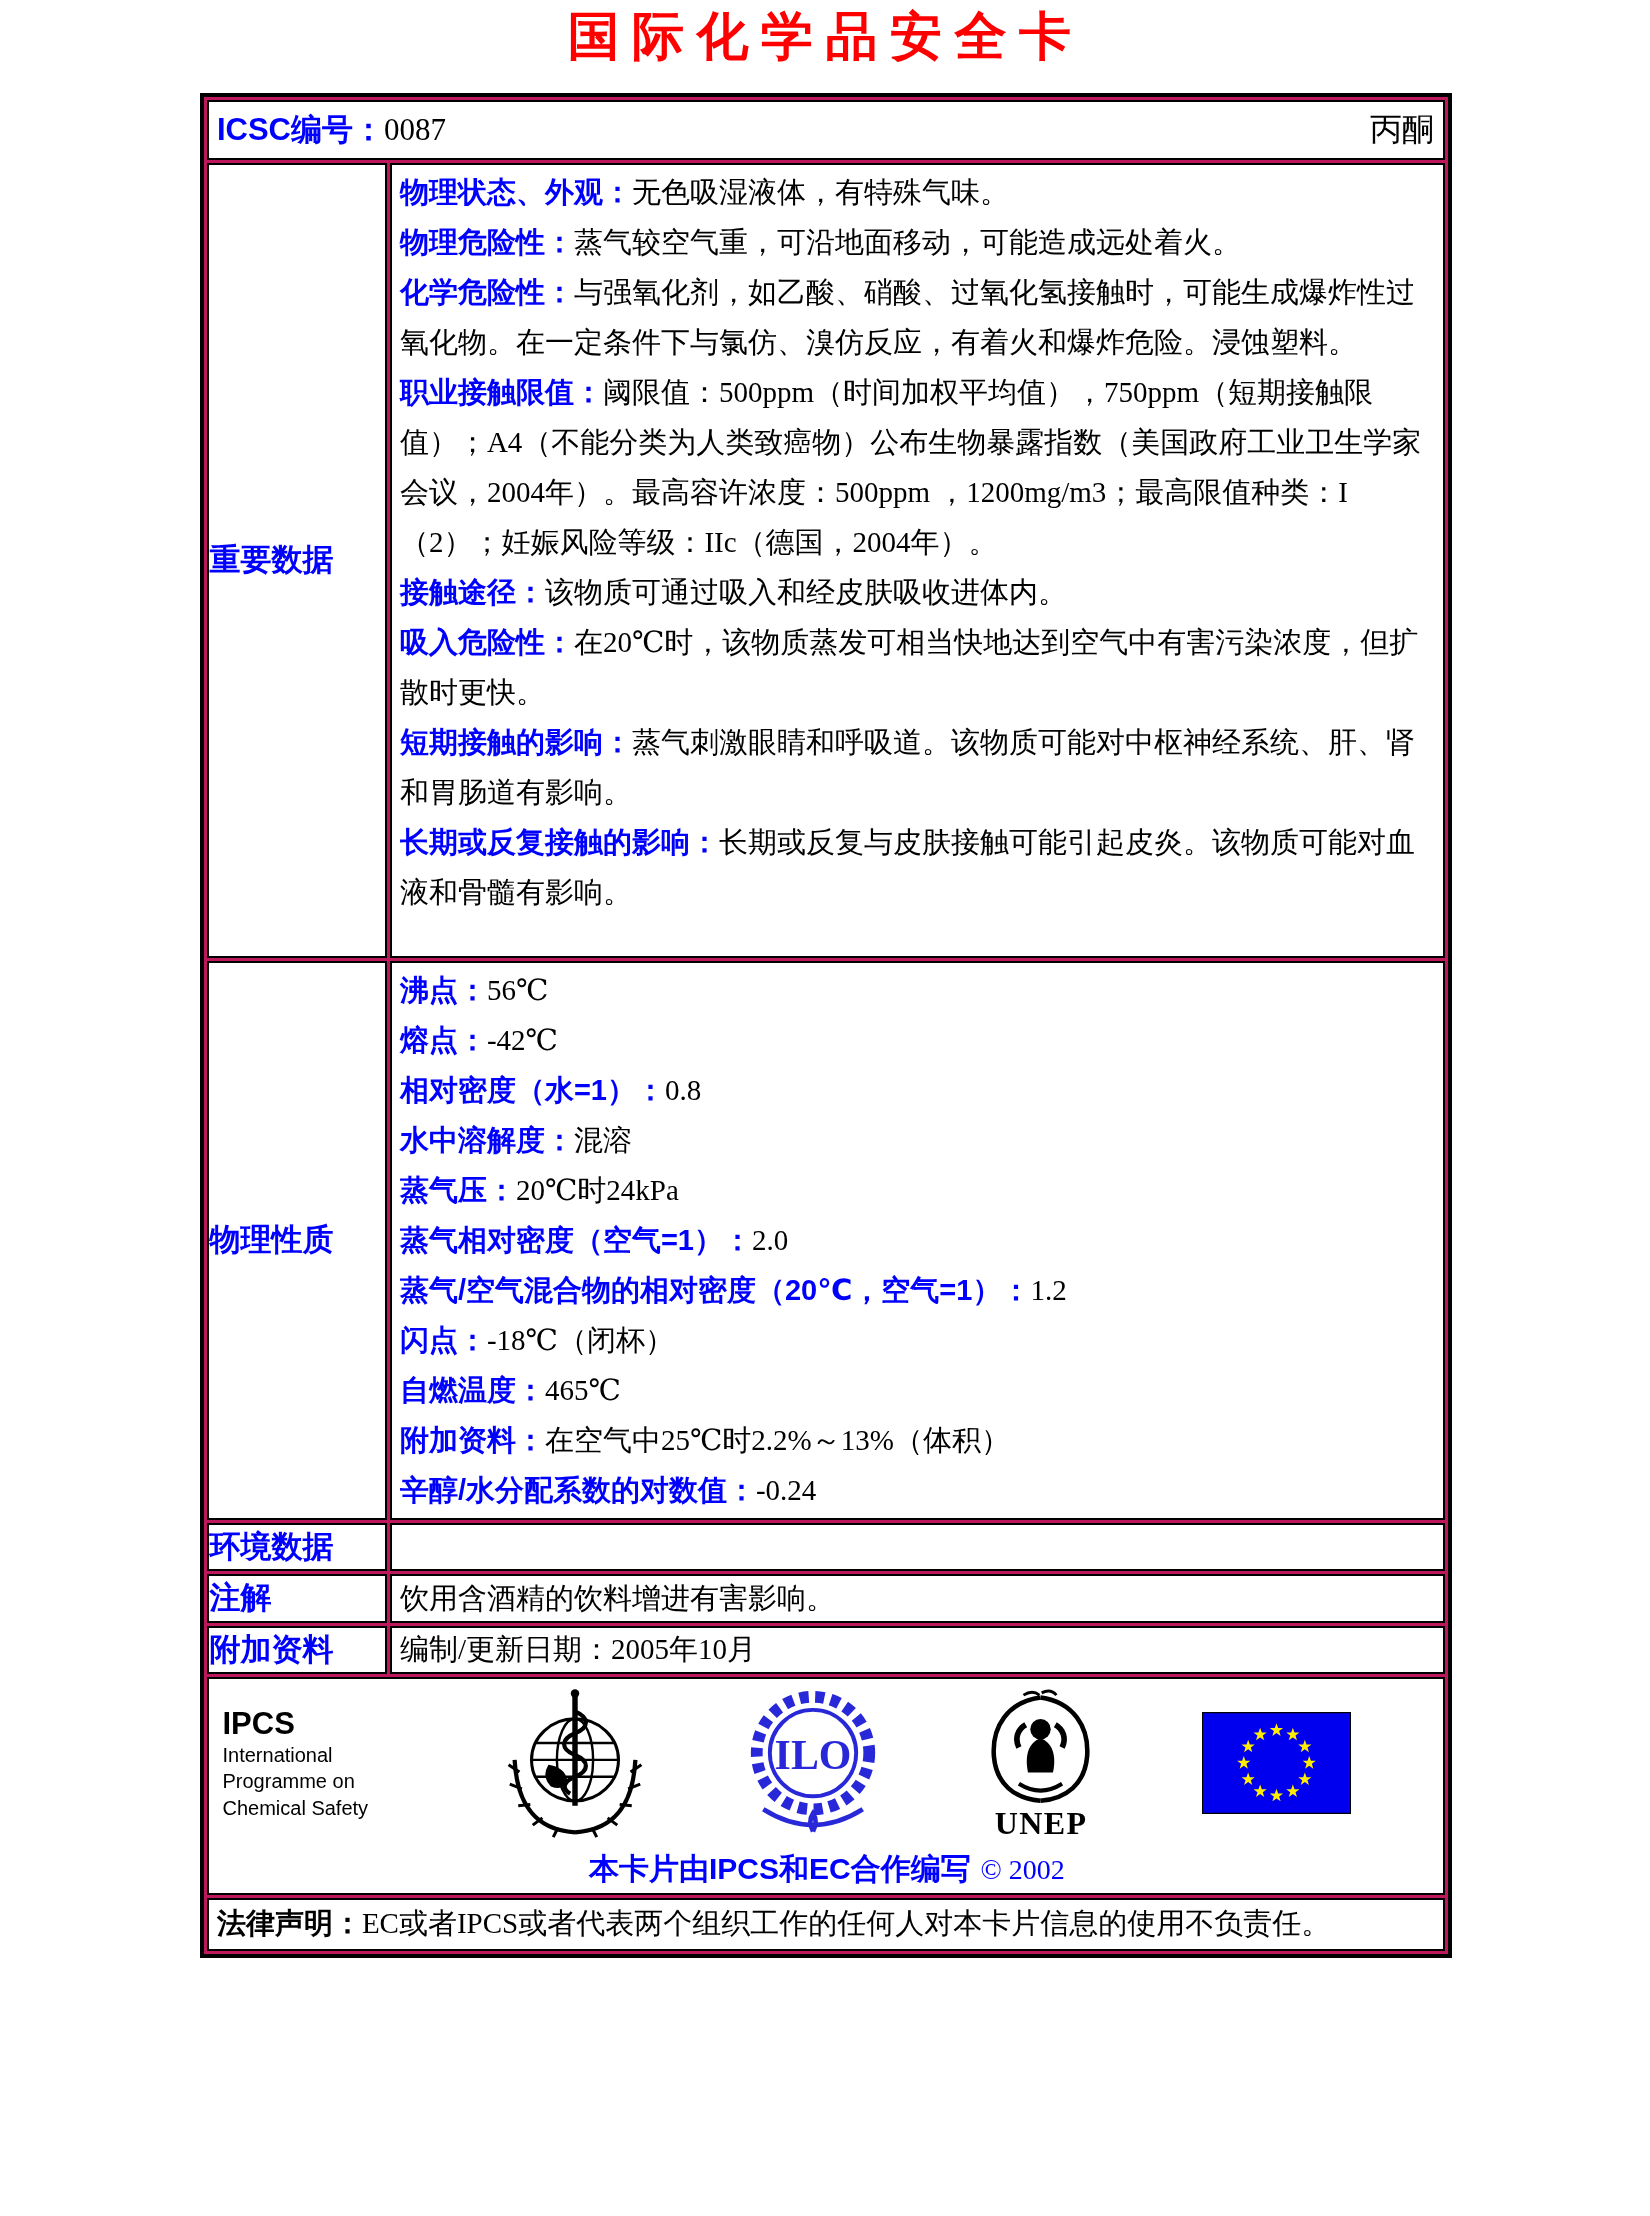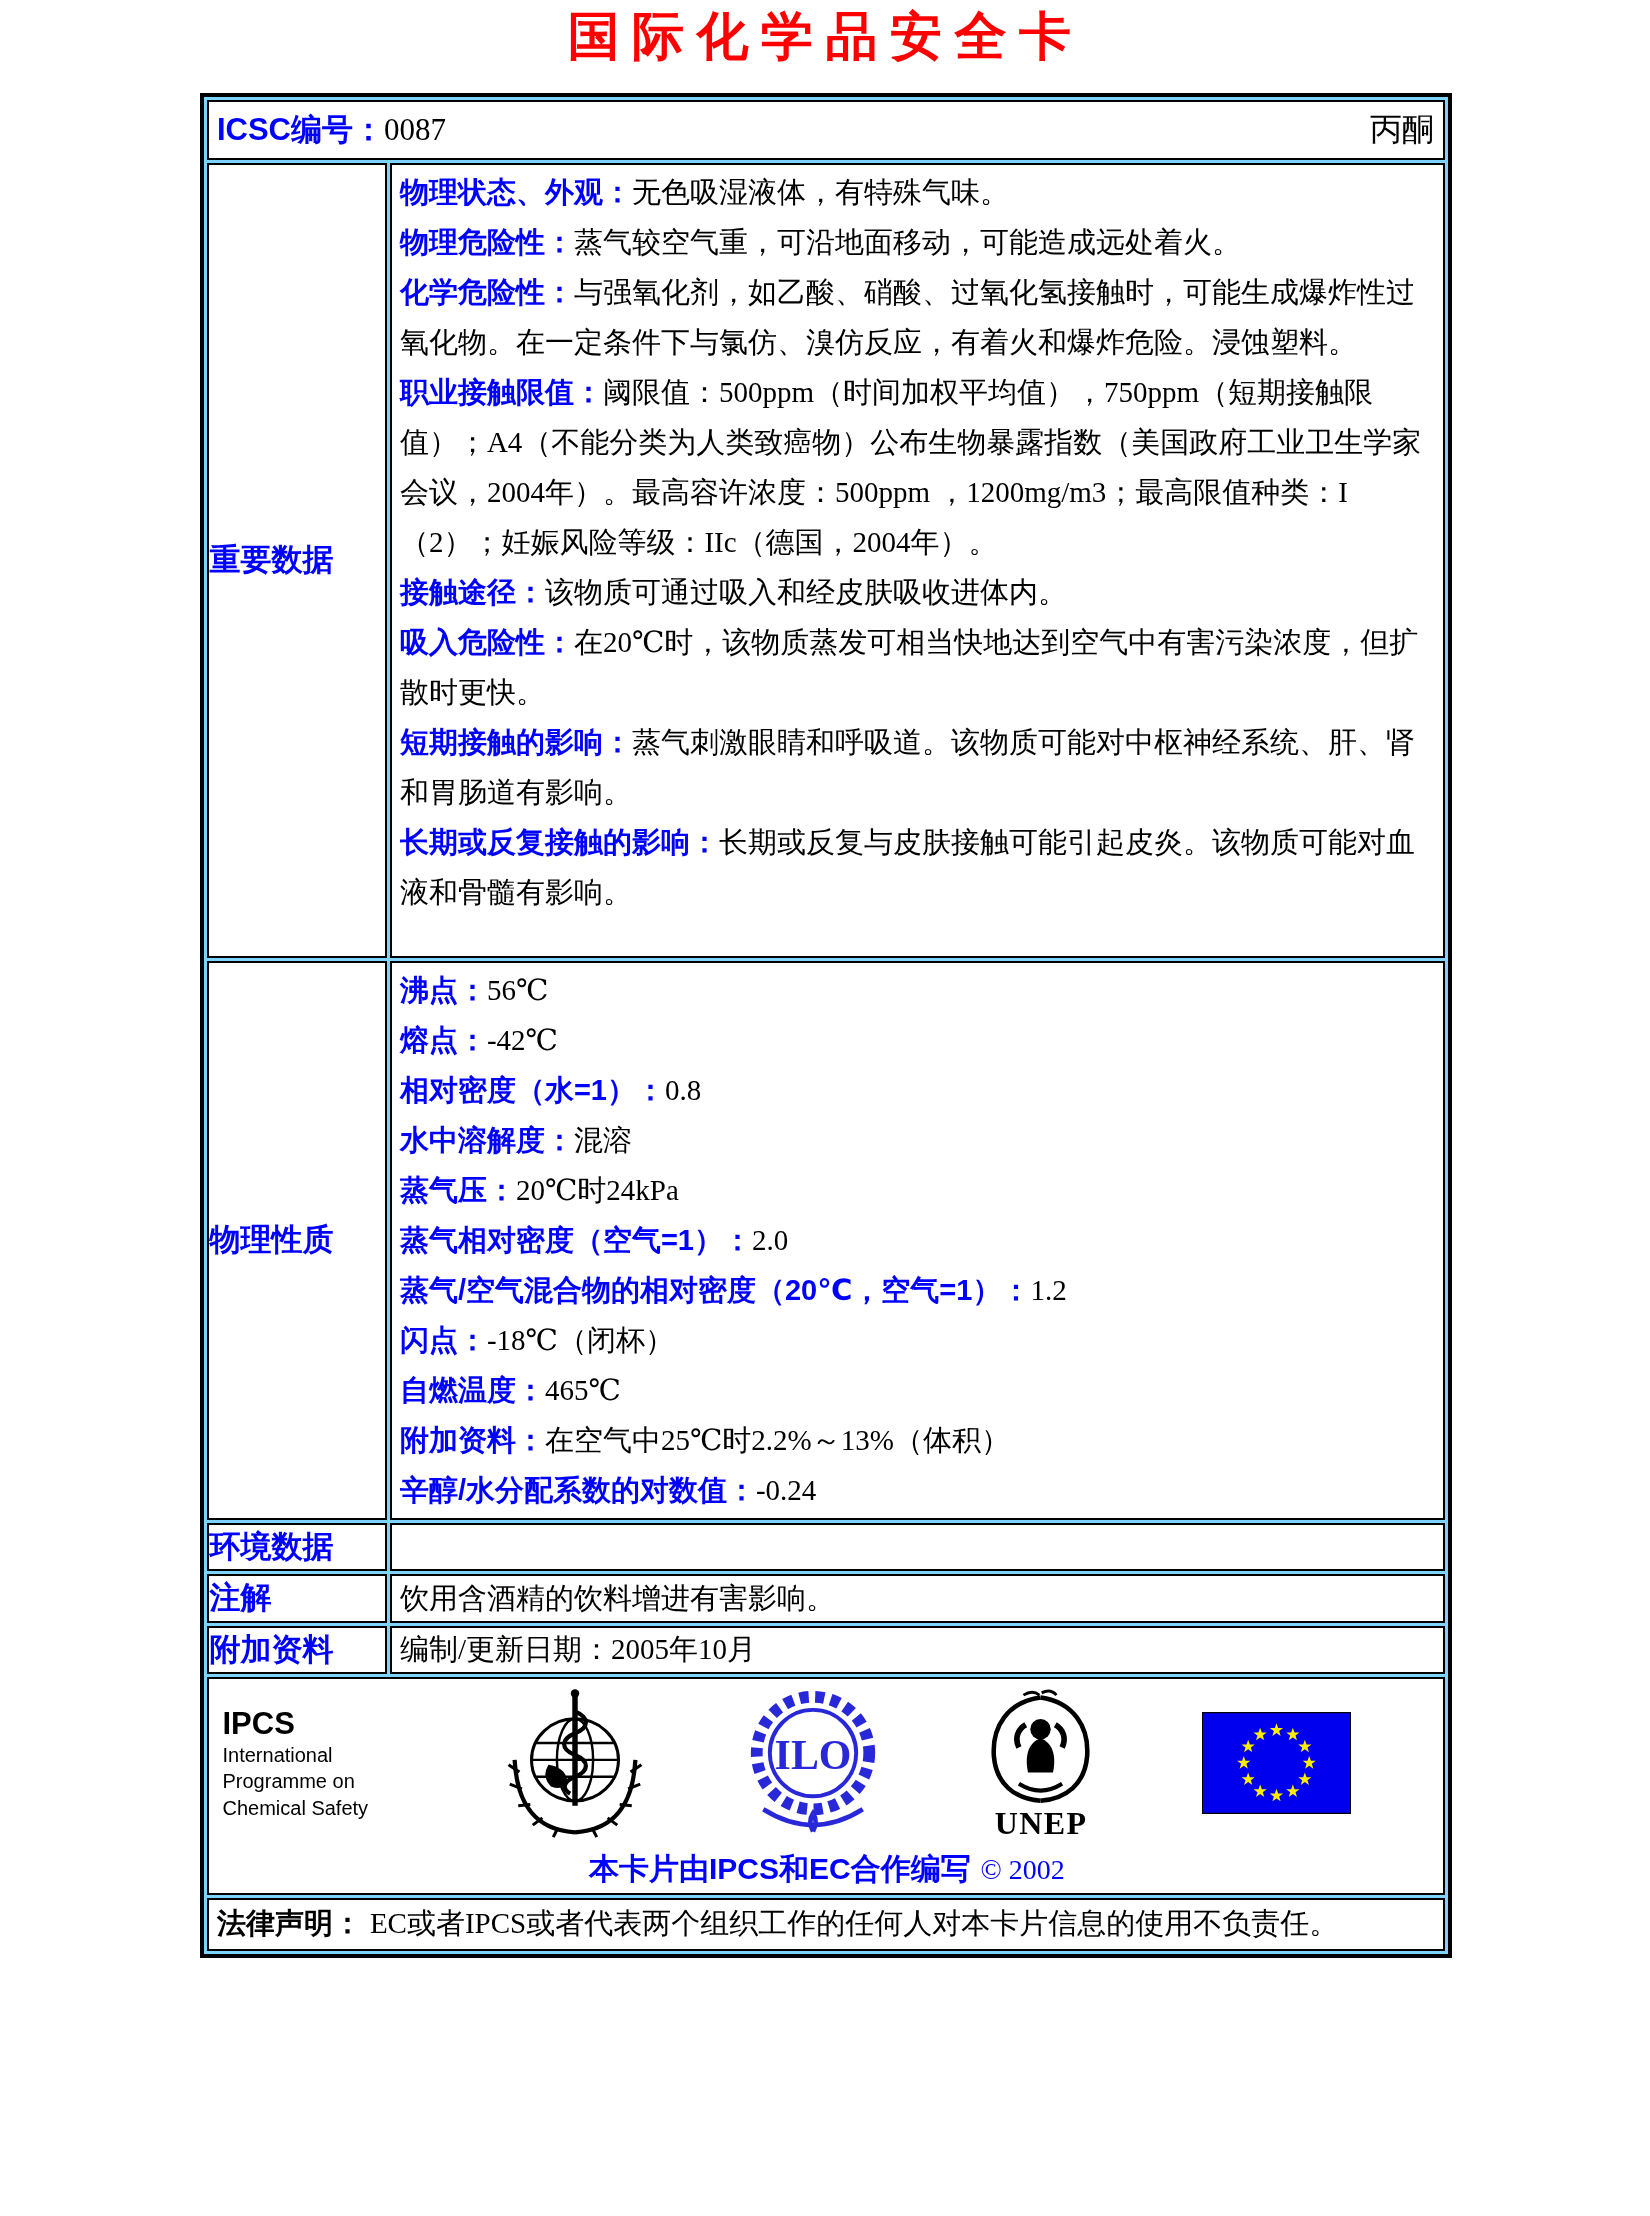--- a/index.html
+++ b/index.html
@@ -28,21 +28,21 @@
     font-weight:bold;
     letter-spacing:12.5px;
     font-family:"Liberation Serif","DejaVu Serif",serif;
   }
   table.card{
     margin:26.5px auto 0 auto;
     width:1252px;
     border:4.9px solid var(--black);
     border-collapse:separate;
     border-spacing:3.5px;
-    background:#7dd3fc;
+    background:#be185d;
   }
   td{
     border:2.1px solid var(--black);
     background:#FFFFFF;
     vertical-align:top;
   }
   
   td.header-cell{height:60px;vertical-align:middle;padding:0 8.4px;}
   .header-flex{display:flex;justify-content:space-between;align-items:center;}
   .hdr-label{
@@ -127,21 +127,21 @@
     font-family:"Liberation Serif","DejaVu Serif",serif;
     margin-left:9.8px;
   }
   
   td.legal-cell{height:53px;vertical-align:middle;padding:0 8.4px;font-size:29px;}
   .legal-label{
     font-weight:bold;
     font-family:"Liberation Sans","DejaVu Sans",sans-serif;
     color:var(--black);
   }
-  .legal-text{color:var(--black);margin-left:8px;}
+  .legal-text{color:var(--black);}
   
   .stroke-k{stroke:#000;fill:none;}
   .fill-k{fill:#000;}
   .stroke-b{stroke:var(--ilo-blue);fill:none;}
   .eu-star{fill:var(--eu-yellow);}
 </style>
 </head>
 <body>
 
 <h1 class="page-title">国际化学品安全卡</h1>

